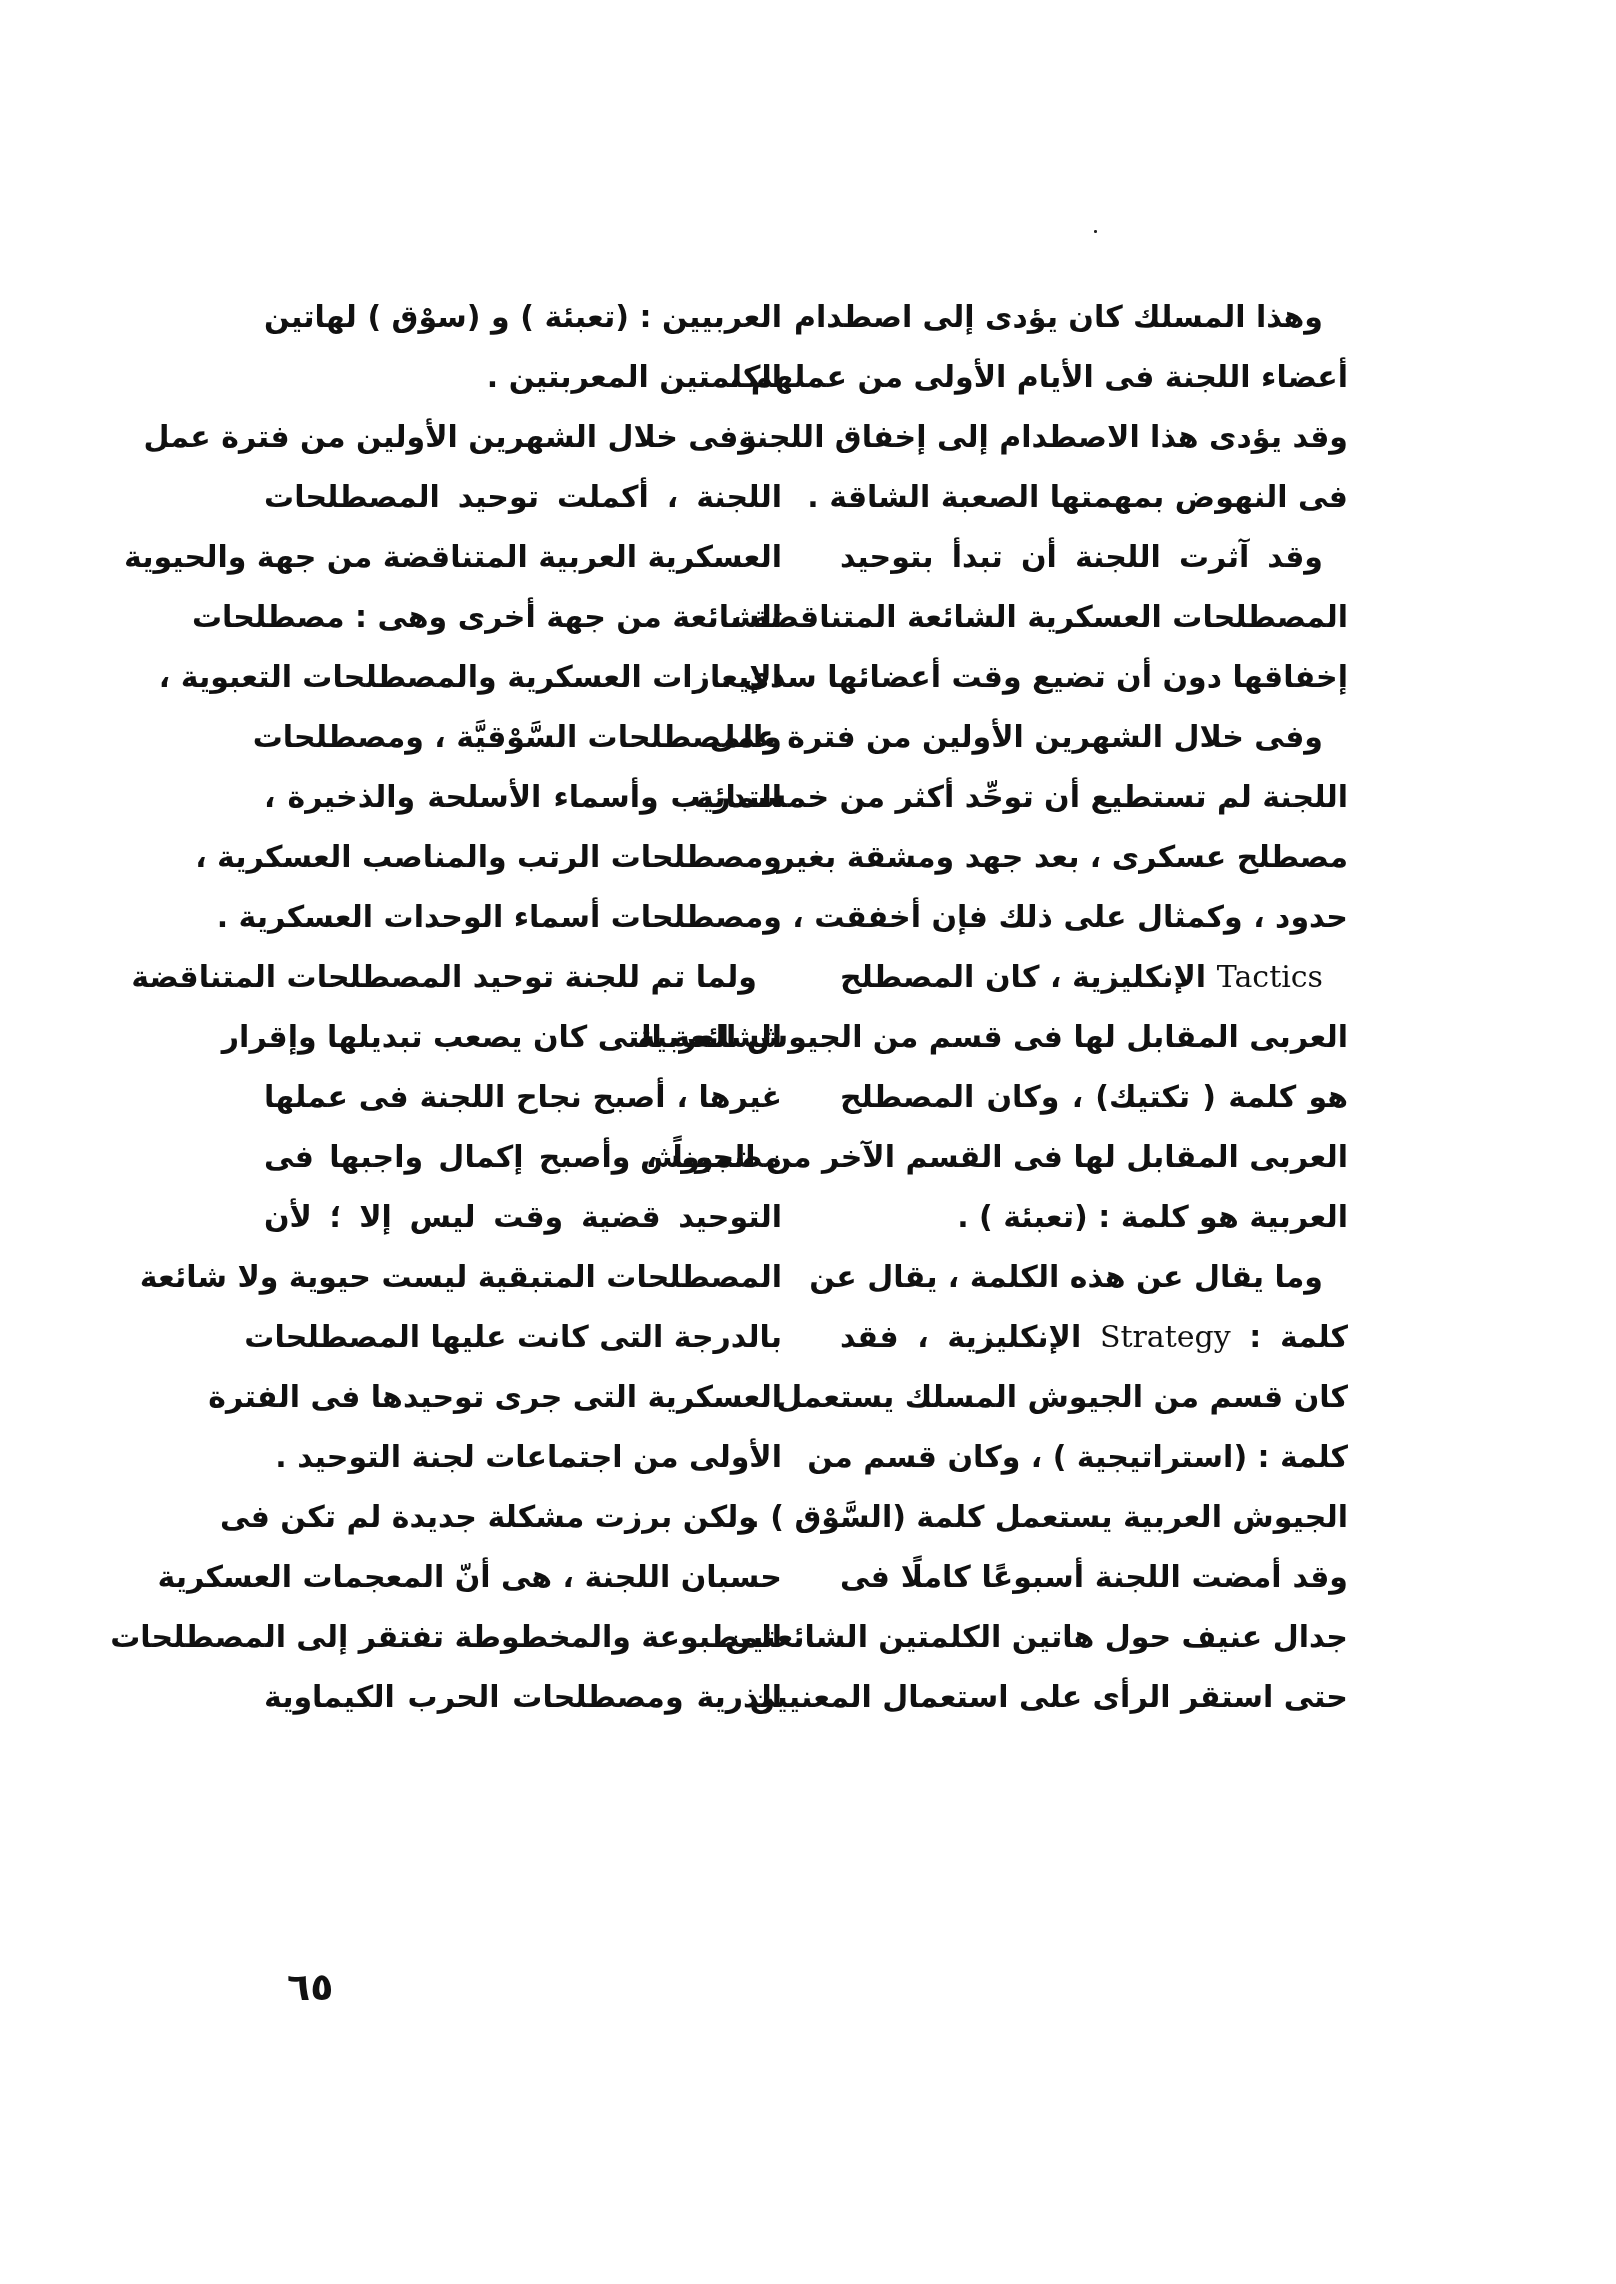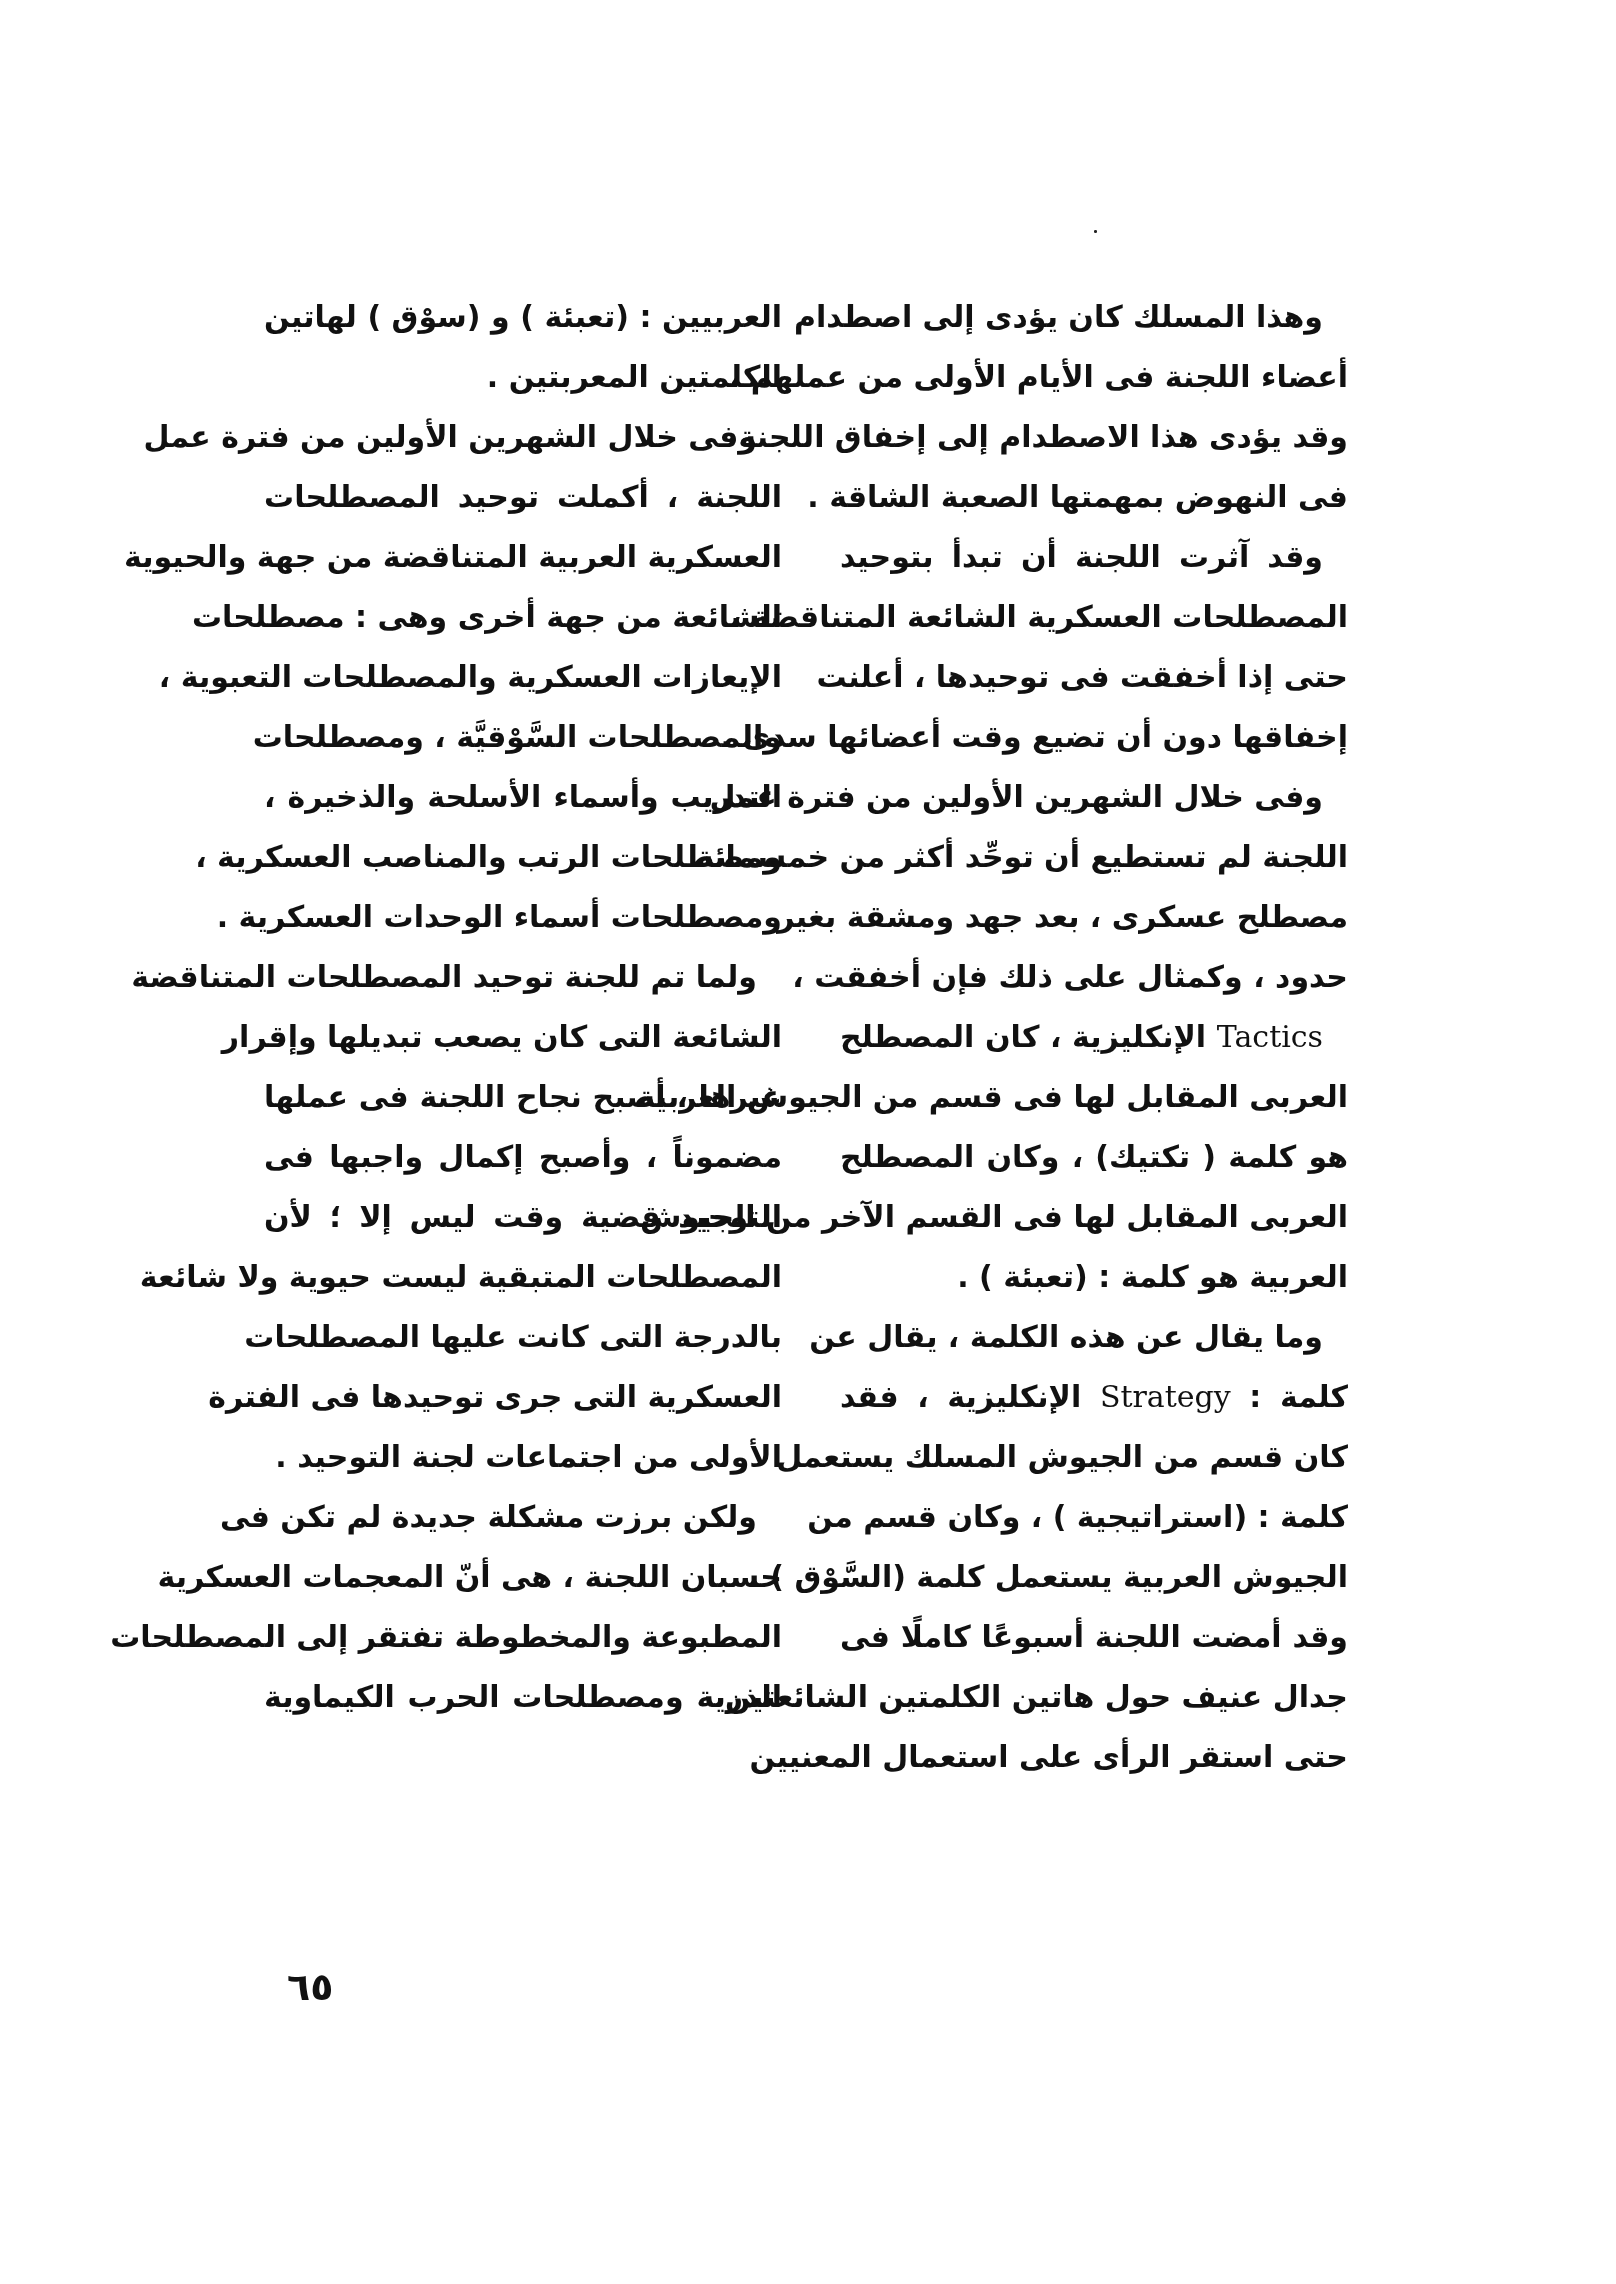--- a/index.html
+++ b/index.html
@@ -84,21 +84,20 @@
 
   <div class="speck" style="left:1094px; top:230px;"></div>
 
   <div class="column col-right" id="col-right">
       <div class="line indent">وهذا المسلك كان يؤدى إلى اصطدام</div>
       <div class="line">أعضاء اللجنة فى الأيام الأولى من عملهم ،</div>
       <div class="line">وقد يؤدى هذا الاصطدام إلى إخفاق اللجنة</div>
       <div class="line last">فى النهوض بمهمتها الصعبة الشاقة .</div>
       <div class="line indent">وقد آثرت اللجنة أن تبدأ بتوحيد</div>
       <div class="line">المصطلحات العسكرية الشائعة المتناقضة ،</div>
-      <div class="line">حتى إذا أخفقت فى توحيدها ، أعلنت</div>
       <div class="line">إخفاقها دون أن تضيع وقت أعضائها سدى .</div>
       <div class="line indent">وفى خلال الشهرين الأولين من فترة عمل</div>
       <div class="line">اللجنة لم تستطيع أن توحِّد أكثر من خمسمائة</div>
       <div class="line">مصطلح عسكرى ، بعد جهد ومشقة بغير</div>
       <div class="line">حدود ، وكمثال على ذلك فإن أخفقت ،</div>
       <div class="line indent"><span class="latin">Tactics</span> <span>الإنكليزية ، كان المصطلح</span></div>
       <div class="line">العربى المقابل لها فى قسم من الجيوش العربية</div>
       <div class="line">هو كلمة ( تكتيك) ، وكان المصطلح</div>
       <div class="line">العربى المقابل لها فى القسم الآخر من الجيوش</div>
       <div class="line last">العربية هو كلمة : (تعبئة ) .</div>

